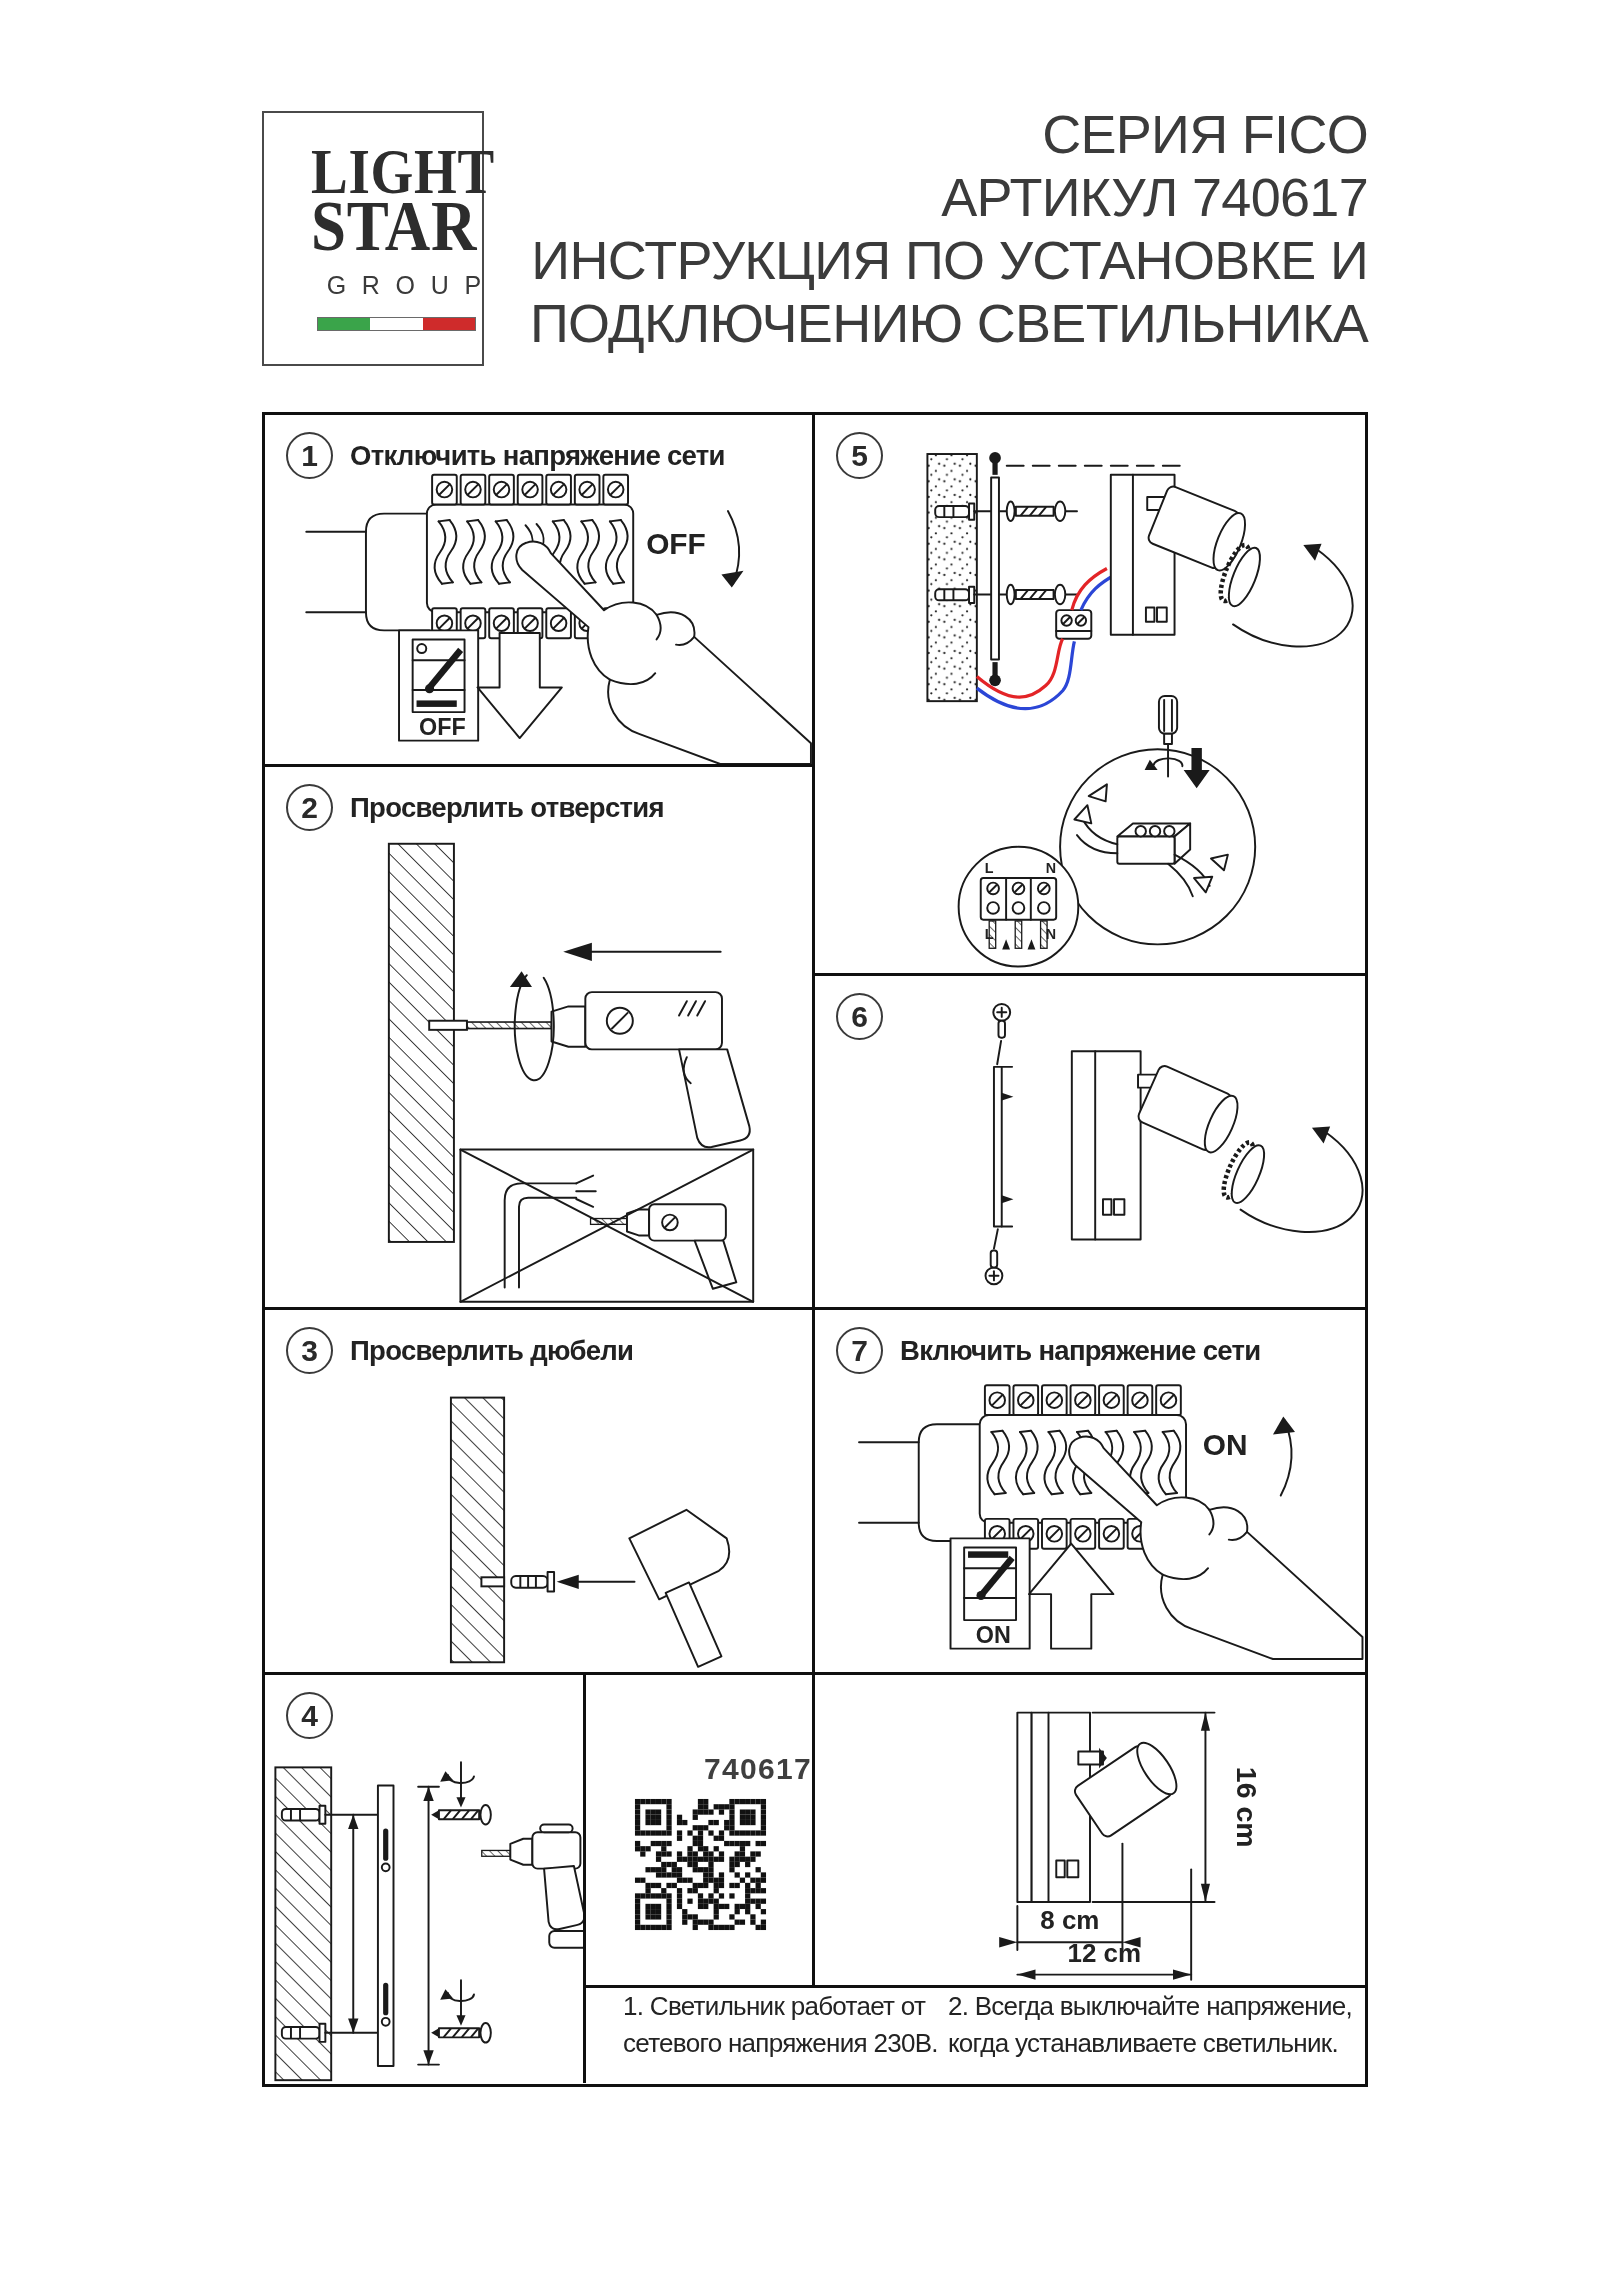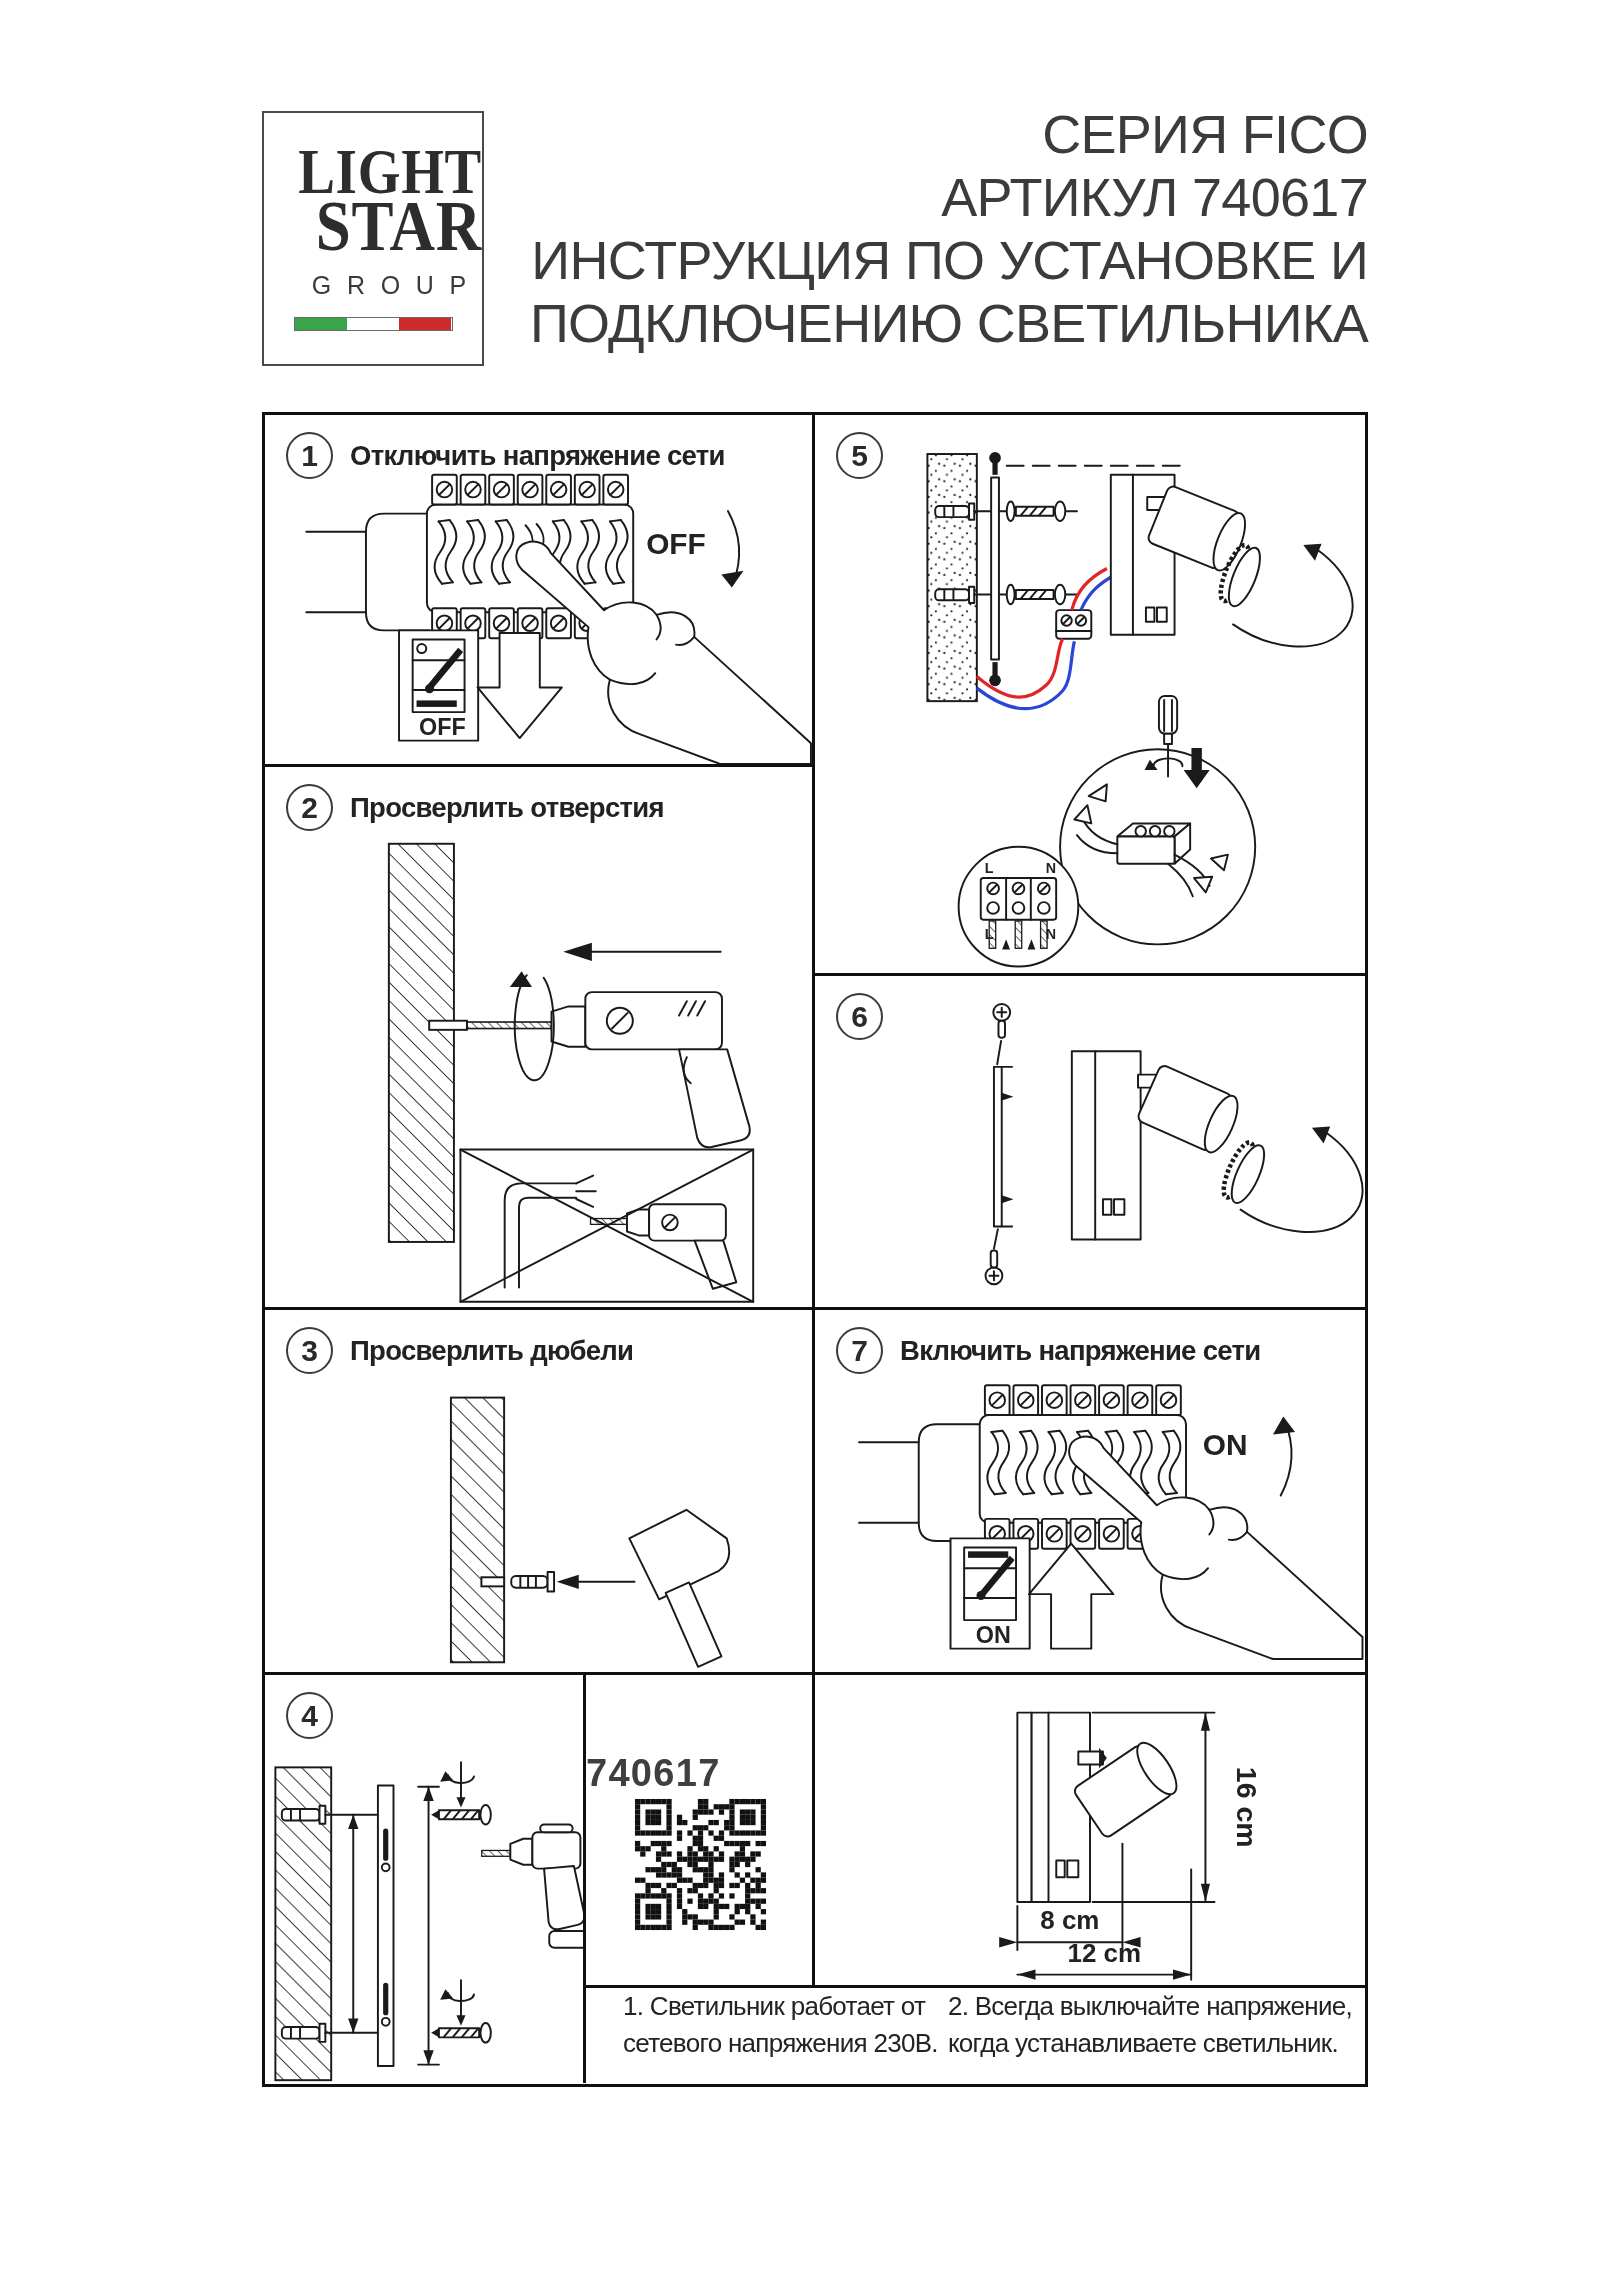--- a/index.html
+++ b/index.html
@@ -1,20 +1,20 @@
 <!DOCTYPE html>
 <html style="font-size:10.5px"><head>
 <meta charset="utf-8">
 <style>
   html,body{margin:0;padding:0;background:#e8e8e8;}
   .page{position:relative;width:1623px;height:2295px;background:#ffffff;
         font-family:"Liberation Sans",sans-serif;color:#1f1f1f;overflow:hidden;}
   
   .logo-box{position:absolute;left:262px;top:111px;width:222px;height:255px;
-            border:2.6px solid #4a4a4a;box-sizing:border-box;text-align:right;}
+            border:2.6px solid #4a4a4a;box-sizing:border-box;text-align:left;padding-left:47px;}
   .logo-light{margin-top:34px;font-family:"Liberation Serif",serif;font-weight:700;
               font-size:55px;line-height:50px;letter-spacing:0.7px;color:#2d2d2d;transform:scaleY(1.15);}
   .logo-star{font-family:"Liberation Serif",serif;font-weight:700;font-size:63px;
              line-height:58px;letter-spacing:0.7px;color:#2d2d2d;transform:scaleY(1.15);}
   .logo-group{margin-top:16px;font-size:25px;letter-spacing:15.7px;text-indent:15.7px;color:#3a3a3a;}
   .flag{margin:17px auto 0;width:157px;height:11.8px;border:1.3px solid #6a6a6a;display:flex;}
   .flag span{flex:1;}
   .fg{background:#3aa44a;} .fw{background:#ffffff;} .fr{background:#cf2b2b;}
   .header-text{position:absolute;top:103px;right:255px;text-align:right;
                font-weight:400;color:#3b3b3b;font-size:54px;line-height:63px;letter-spacing:-0.7px;}
@@ -38,21 +38,21 @@
   .step-head{position:absolute;top:17px;left:21px;display:flex;align-items:center;gap:17px;z-index:3;}
   .num{width:47px;height:47px;border:2.6px solid #3a3a3a;border-radius:50%;box-sizing:border-box;
        font-size:30px;font-weight:700;display:flex;align-items:center;justify-content:center;color:#2a2a2a;}
   .step-title{font-size:27.5px;font-weight:700;letter-spacing:-0.7px;color:#222;}
   .illus{position:absolute;left:0;top:0;width:100%;height:100%;}
   .illus .ln{fill:none;stroke:#1a1a1a;stroke-width:3;stroke-linecap:round;stroke-linejoin:round;}
   .illus .lnf{fill:#fff;stroke:#1a1a1a;stroke-width:3;stroke-linecap:round;stroke-linejoin:round;}
   .illus .blk{fill:#1a1a1a;stroke:none;}
   .illus text{font-family:"Liberation Sans",sans-serif;font-weight:700;fill:#222;}
   .note-line{font-size:26px;line-height:37px;letter-spacing:-0.7px;color:#232323;}
-  .qr-label{position:absolute;top:77px;width:100%;text-align:left;font-size:38px;
+  .qr-label{position:absolute;top:77px;width:100%;text-align:right;font-size:30px;
             font-weight:700;letter-spacing:1.3px;color:#3f3f3f;}
   .qr-holder{position:absolute;left:47px;top:122px;}
   .footer{position:absolute;top:2186px;left:0;width:100%;text-align:center;
           font-size:43px;font-weight:700;color:#2d2d2d;}
 </style>
 </head>
 <body>
 
 <div class="page">
 

